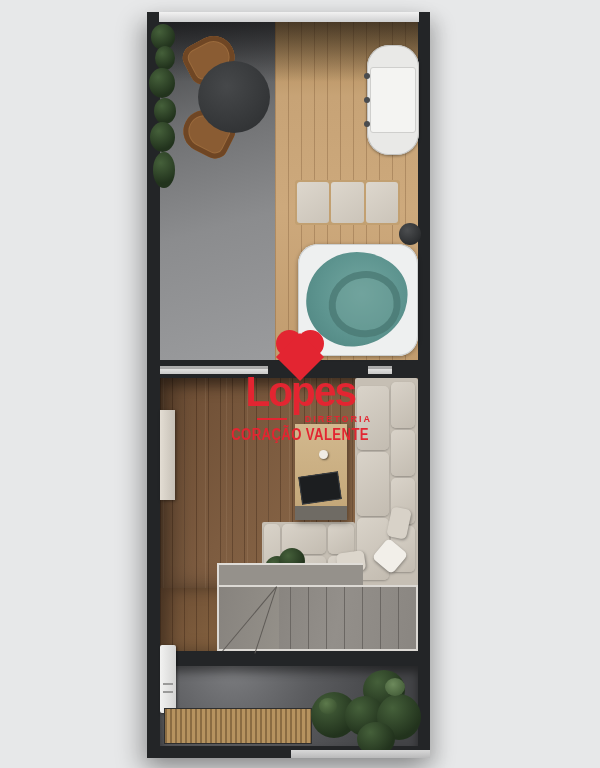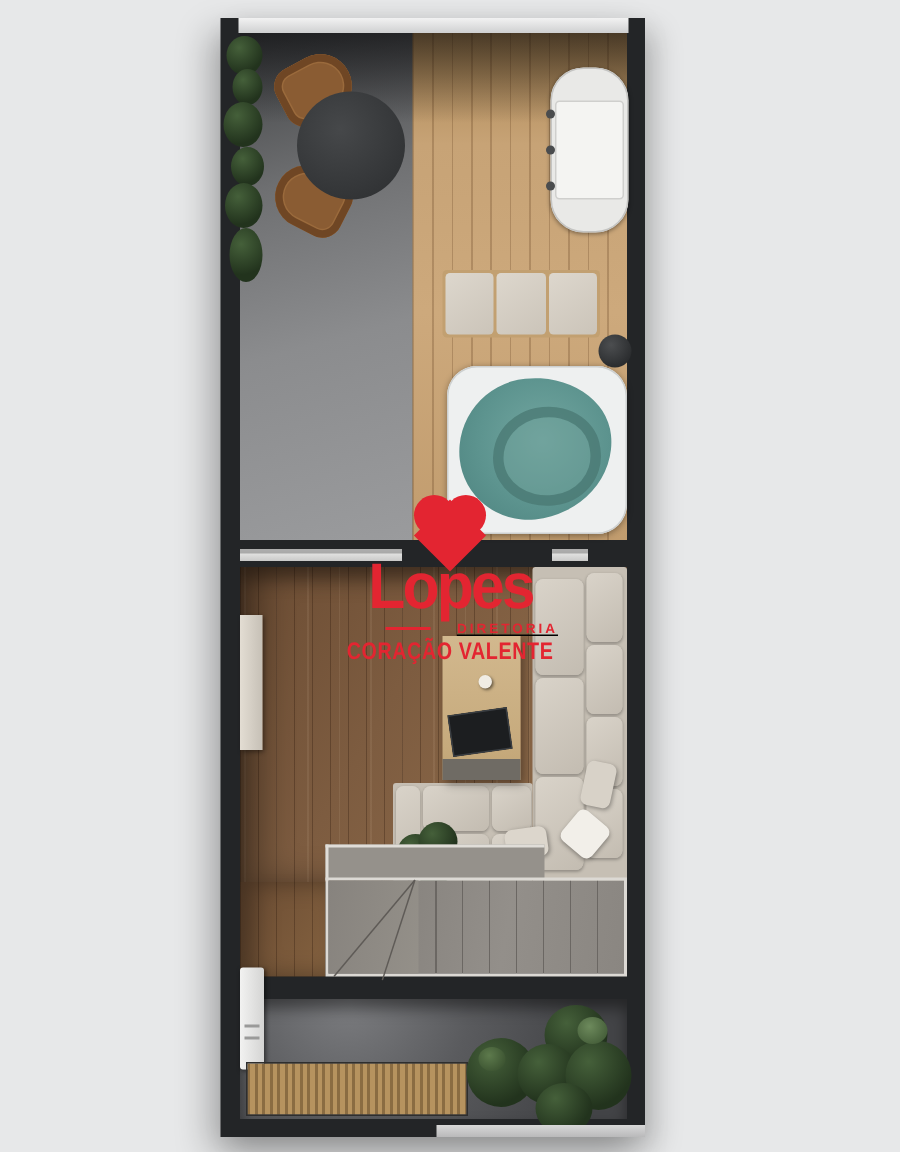--- a/index.html
+++ b/index.html
@@ -130,21 +130,21 @@
   .fixture-bar{position:absolute;left:3px;width:10px;height:2px;background:#9a9a99;}
   .bench{left:17px;top:696px;width:148px;height:36px;border:1px solid #2e2e2e;box-sizing:border-box;
     background:repeating-linear-gradient(90deg,#8a6c42 0 2px,#b6935f 2px 5px);}
 
   
   #watermark{left:222px;top:330px;width:156px;display:flex;flex-direction:column;align-items:center;z-index:50;justify-content:center;}
   .heart{position:relative;width:48px;height:52px;margin-bottom:-12px;}
   .heart-lobe{position:absolute;top:0;width:27px;height:27px;border-radius:50%;}
   .heart-tip{position:absolute;left:7px;top:10px;width:34px;height:34px;transform:rotate(45deg);}
   .brand{font-size:43px;font-weight:bold;letter-spacing:-2px;line-height:1;transform:scaleX(.94);}
-  .sub-row{display:flex;align-items:center;gap:18px;align-self:flex-end;margin:1px 6px 0 0;text-decoration:underline;}
+  .sub-row{display:flex;align-items:center;gap:18px;align-self:flex-end;margin:1px 6px 0 0;}
   .sub-line{width:30px;height:2px;}
   .subtitle{font-size:9px;font-weight:bold;letter-spacing:2px;}
   .tagline{font-size:16px;font-weight:bold;letter-spacing:.5px;transform:scaleX(.82);white-space:nowrap;margin-top:2px;}
 </style>
 </head>
 <body>
 
 <div id="plan" class="abs">
 
   <div class="abs sill-top"></div>

